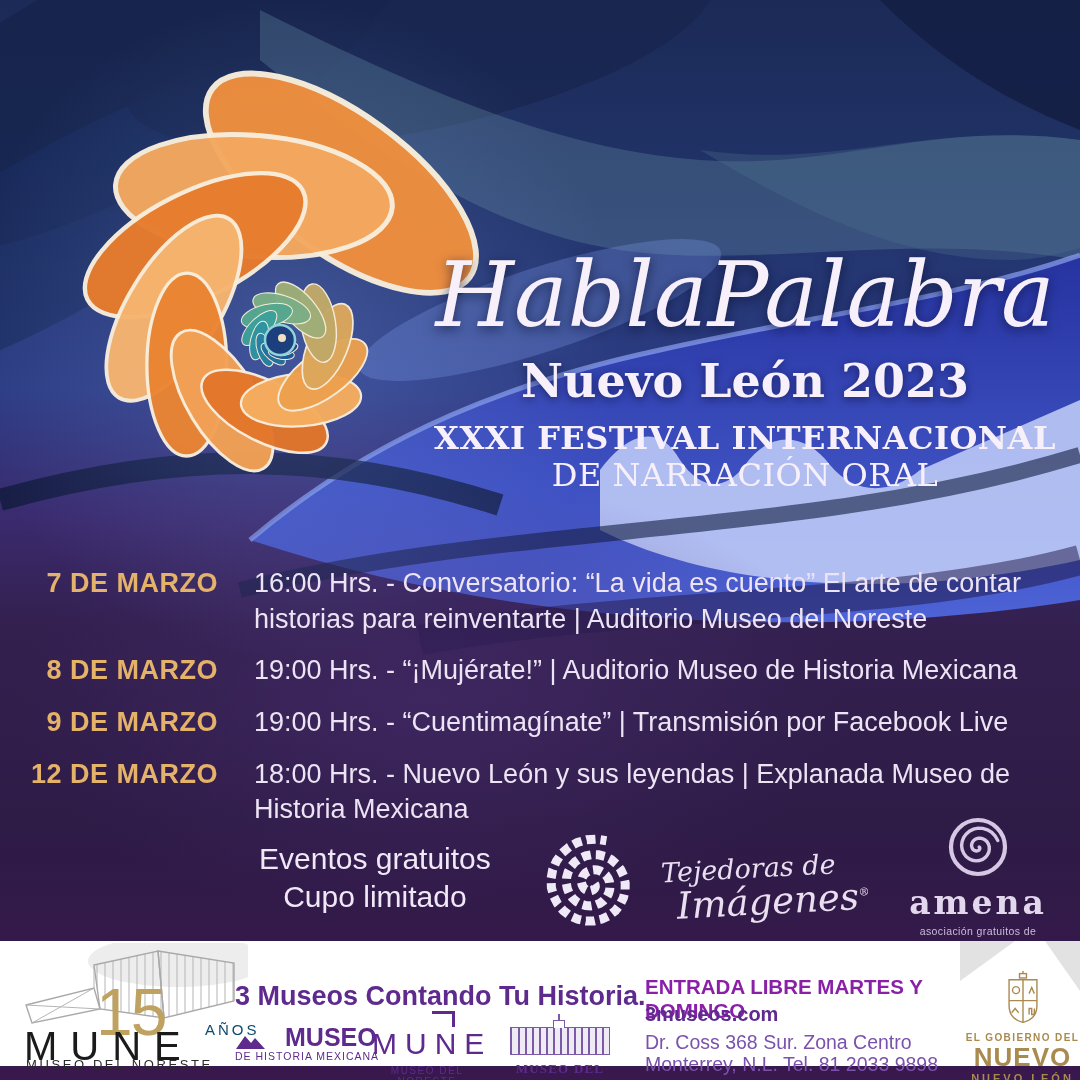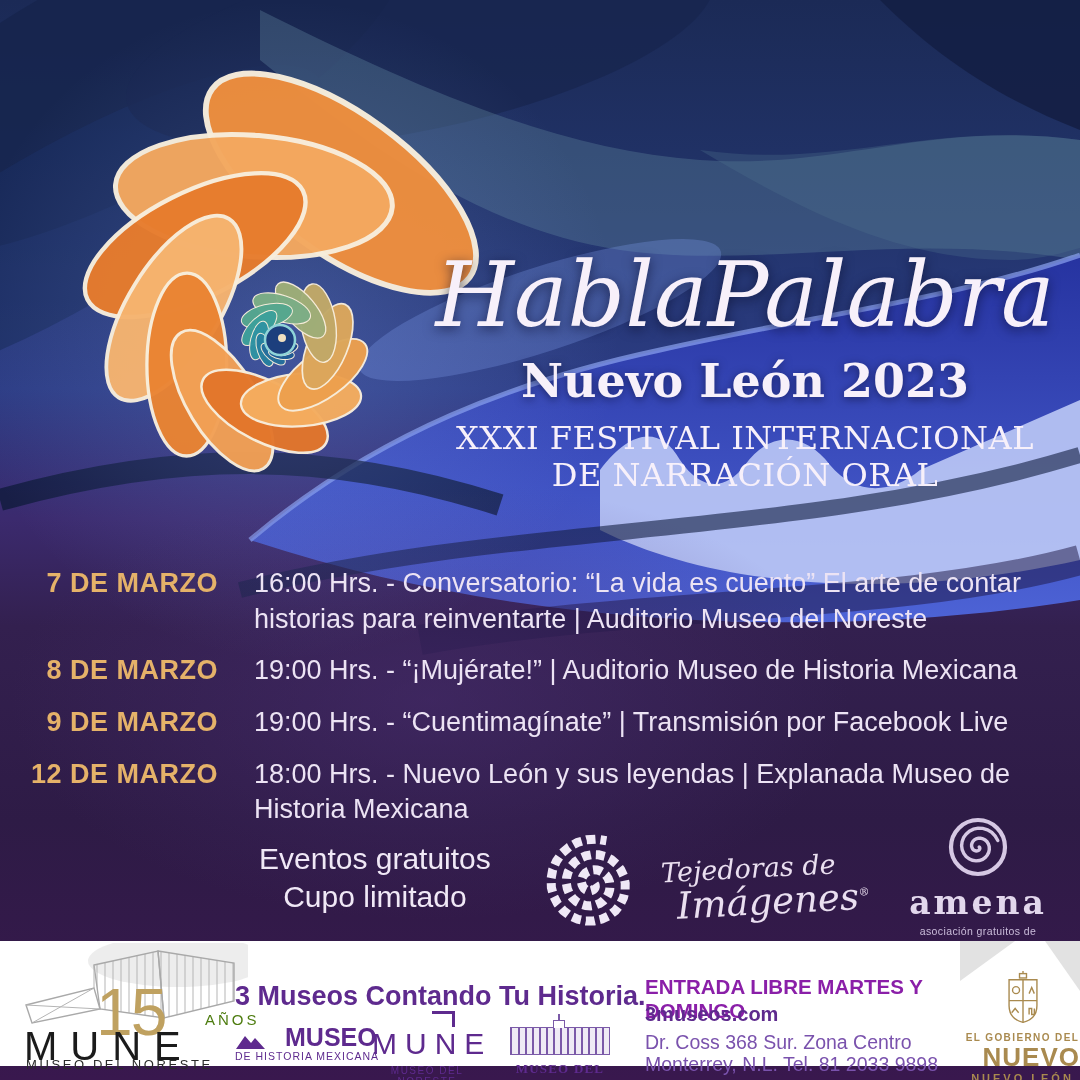--- a/index.html
+++ b/index.html
@@ -9,21 +9,21 @@
     background:linear-gradient(180deg,#1b2a56 0%,#22346b 20%,#2c3c84 36%,#3b2a6e 48%,#33204f 58%,#2e1b46 76%,#39184e 100%);
   }
   .bg-art,.shell{position:absolute;left:0;top:0;}
   .shell{left:-15px;top:-20px;}
   
   .title-block{position:absolute;left:420px;top:250px;width:650px;text-align:center;color:#f7f0fa;}
   .t-main{font-family:"DejaVu Serif","Liberation Serif",serif;font-style:italic;font-size:90px;line-height:1;
           text-shadow:0 3px 12px rgba(8,10,40,.6);}
   .t-sub{font-family:"DejaVu Serif","Liberation Serif",serif;font-weight:bold;font-size:46px;line-height:1;margin-top:18px;
          text-shadow:0 2px 8px rgba(8,10,40,.55);}
-  .t-f1{font-family:"DejaVu Serif","Liberation Serif",serif;font-size:32px;line-height:1.25;margin-top:14px;letter-spacing:.5px;}
+  .t-f1{font-family:"DejaVu Serif","Liberation Serif",serif;font-size:32px;line-height:1.25;margin-top:14px;letter-spacing:.5px;font-weight:bold;}
   .t-f2{font-family:"DejaVu Serif","Liberation Serif",serif;font-size:32px;line-height:1.1;letter-spacing:.5px;}
   
   .schedule{position:absolute;left:0;top:566px;width:1080px;}
   .srow{display:flex;align-items:flex-start;margin-bottom:16px;}
   .sdate{width:218px;text-align:right;flex:0 0 218px;color:#e5b269;font-weight:bold;font-size:27px;letter-spacing:.5px;line-height:1.32;}
   .sevent{margin-left:36px;width:800px;color:#ece3f4;font-size:27px;line-height:1.32;}
   
   .notes{position:absolute;left:259px;top:840px;color:#f0e8f6;font-size:30px;line-height:1.25;text-align:center;}
   .tejedoras{position:absolute;left:535px;top:834px;display:flex;align-items:center;color:#eadff0;}
   .tej-text{margin-left:12px;font-family:"DejaVu Serif","Liberation Serif",serif;font-style:italic;transform:rotate(-3deg);line-height:1;}
@@ -33,21 +33,21 @@
   #tej-spiral{stroke:#efe8f6;stroke-width:9;fill:none;stroke-dasharray:9 5;}
   .amena{position:absolute;left:893px;top:816px;width:170px;text-align:center;color:#e2d7ec;}
   #amena-spiral{stroke:#d6c8e4;stroke-width:3.4;fill:none;stroke-linecap:round;}
   .amena-name{font-family:"DejaVu Serif","Liberation Serif",serif;font-weight:bold;font-size:33px;letter-spacing:3px;line-height:1;margin-top:2px;}
   .amena-tag{font-size:10.5px;line-height:1.35;letter-spacing:.4px;color:#cabcda;margin-top:5px;}
   
   .footer{position:absolute;left:0;top:941px;width:1080px;height:125px;background:#ffffff;}
   .gov-bg{position:absolute;left:948px;top:0;}
   .bldg-wrap{position:absolute;left:8px;top:2px;}
   .num15{position:absolute;left:88px;top:36px;font-size:66px;color:#bfa160;letter-spacing:-2px;line-height:1;}
-  .anios{position:absolute;left:197px;top:68px;font-size:15px;color:#4d7c0f;letter-spacing:3px;}
+  .anios{position:absolute;left:197px;top:78px;font-size:15px;color:#0c4a6e;letter-spacing:3px;}
   .mune-name{position:absolute;left:16px;top:83px;font-size:40px;letter-spacing:13px;color:#1b1b1b;line-height:1;}
   .mune-sub{position:absolute;left:18px;top:114px;font-size:13px;letter-spacing:2.6px;color:#2a2a2a;}
   .tagline{position:absolute;left:235px;top:40px;font-size:27px;font-weight:bold;color:#5e2a8e;}
   .m-hist{position:absolute;left:235px;top:84px;width:150px;}
   .m-hist-row{display:flex;align-items:flex-end;}
   .m-hist-name{font-size:25px;font-weight:bold;color:#5e2a8e;line-height:1;margin-left:18px;}
   .m-hist-sub{font-size:10.5px;letter-spacing:1px;color:#5e2a8e;margin-top:0;}
   .m-mune{position:absolute;left:372px;top:70px;width:110px;text-align:center;color:#5e2a8e;}
   .bracket{width:20px;height:13px;border-top:3px solid #5e2a8e;border-right:3px solid #5e2a8e;margin:0 0 2px 60px;}
   .m-mune-name{font-size:30px;letter-spacing:8px;line-height:1;}
@@ -59,21 +59,21 @@
   .palace::after{content:"";position:absolute;left:47px;top:-14px;width:1.6px;height:6px;background:#7b5aa8;}
   .m-pal-name{font-family:"Liberation Serif",serif;font-weight:bold;font-size:13px;letter-spacing:1.2px;margin-top:6px;}
   .info{position:absolute;left:645px;top:0;}
   .info-entry{position:absolute;left:0;top:34px;width:360px;font-size:20.5px;font-weight:bold;color:#8a1fa8;}
   .info-web{position:absolute;left:0;top:62px;font-size:20px;font-weight:bold;color:#5e2a8e;}
   .info-a1{position:absolute;left:0;top:90px;font-size:19.5px;color:#7a52ad;white-space:nowrap;}
   .info-a2{position:absolute;left:0;top:112px;font-size:19.5px;color:#7a52ad;white-space:nowrap;}
   .gov{position:absolute;left:965px;top:0;width:115px;text-align:center;color:#a98a4f;}
   .gov svg{margin-top:30px;}
   .gov-l1{font-size:10px;letter-spacing:1.4px;font-weight:bold;margin-top:3px;}
-  .gov-l2{font-size:26px;font-weight:bold;letter-spacing:1px;line-height:1;margin-top:1px;text-align:right;}
+  .gov-l2{font-size:26px;font-weight:bold;letter-spacing:1px;line-height:1;margin-top:1px;}
   .gov-l3{font-size:11px;font-weight:bold;letter-spacing:3px;margin-top:2px;}
 </style>
 </head>
 <body>
 
 <div class="poster">
 
   <svg class="bg-art" width="1080" height="941" viewBox="0 0 1080 941">
     <defs>
       <linearGradient id="bookGrad" x1="0" y1="0" x2="0" y2="1">

